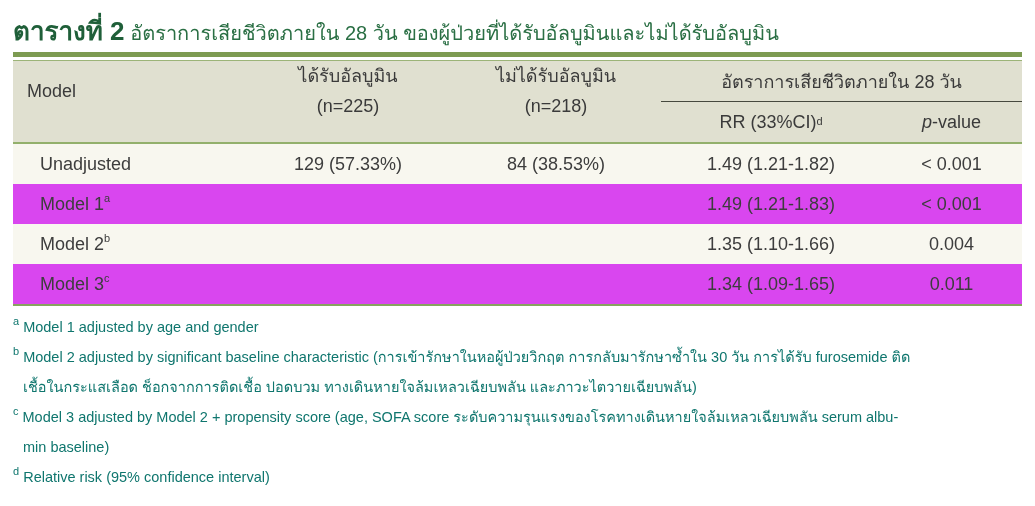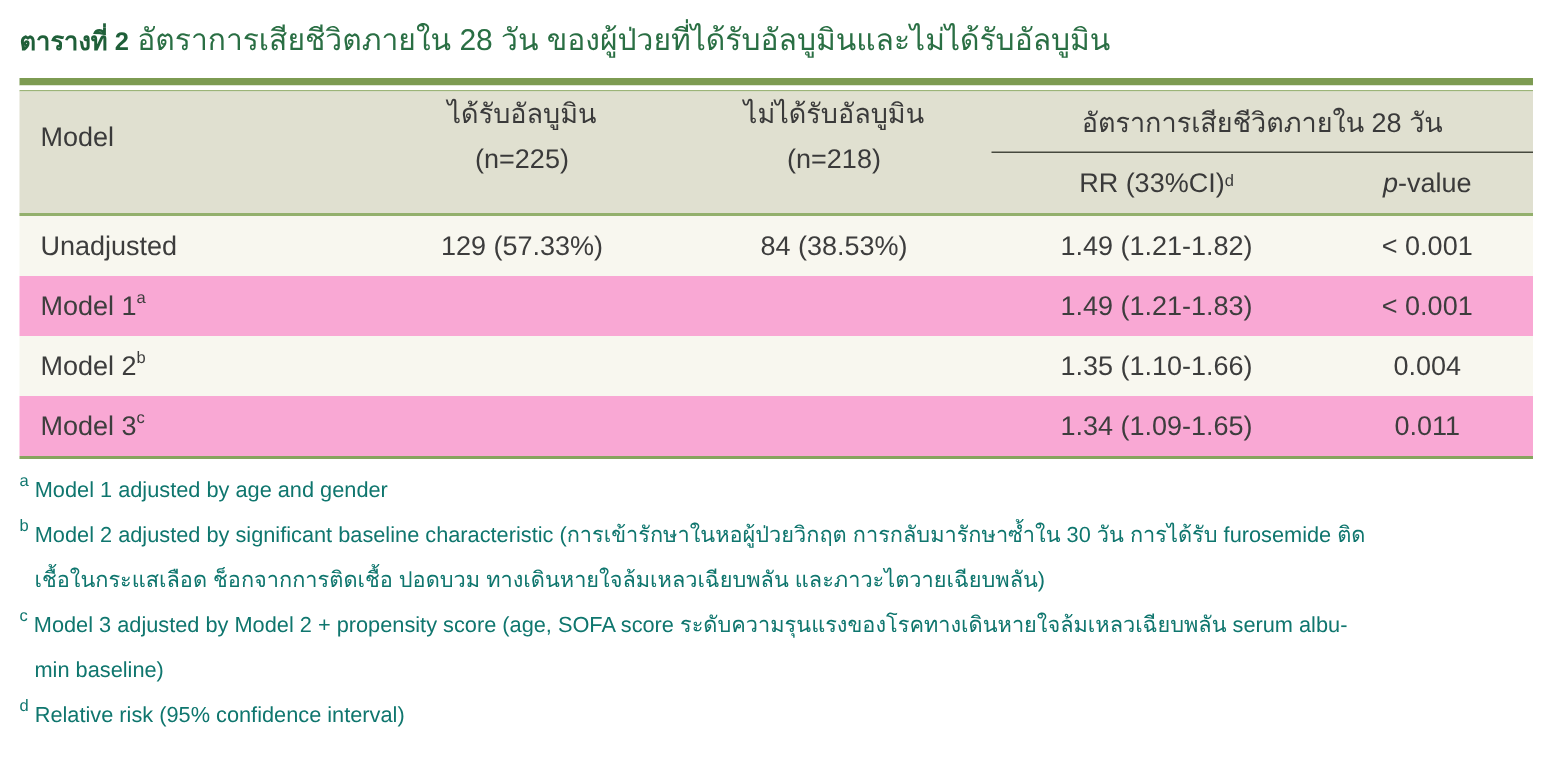--- a/index.html
+++ b/index.html
@@ -20,21 +20,21 @@
   .title {
     position: absolute;
     left: 13px;
     top: 10px;
     font-size: 20px;
     color: #2a6f44;
     white-space: nowrap;
   }
   .title .t-label {
     font-weight: bold;
-    font-size: 17px;
+    font-size: 26px;
     color: #1f5f39;
   }
 
   
   .tablewrap {
     position: absolute;
     left: 13px;
     top: 52px;
     width: 1009px;
   }
@@ -88,22 +88,22 @@
     color: #3d3d3d;
     font-size: 18px;
   }
   .row {
     display: grid;
     grid-template-columns: 232px 206px 210px 220px 141px;
     height: 40px;
     align-items: center;
   }
   .row.light { background: #f8f7ef; }
-  .row.dark  { background: #f9a8d4; }
-  .c-model { padding-left: 14px; text-align: left; }
+  .row.dark  { background: #d946ef; }
+  .c-model { padding-left: 14px; text-align: left; margin-left: 13px; }
   .c-center { text-align: center; }
 
   sup.sp {
     font-size: 11px;
     position: relative;
     top: -1px;
     vertical-align: super;
     line-height: 0;
   }
 

